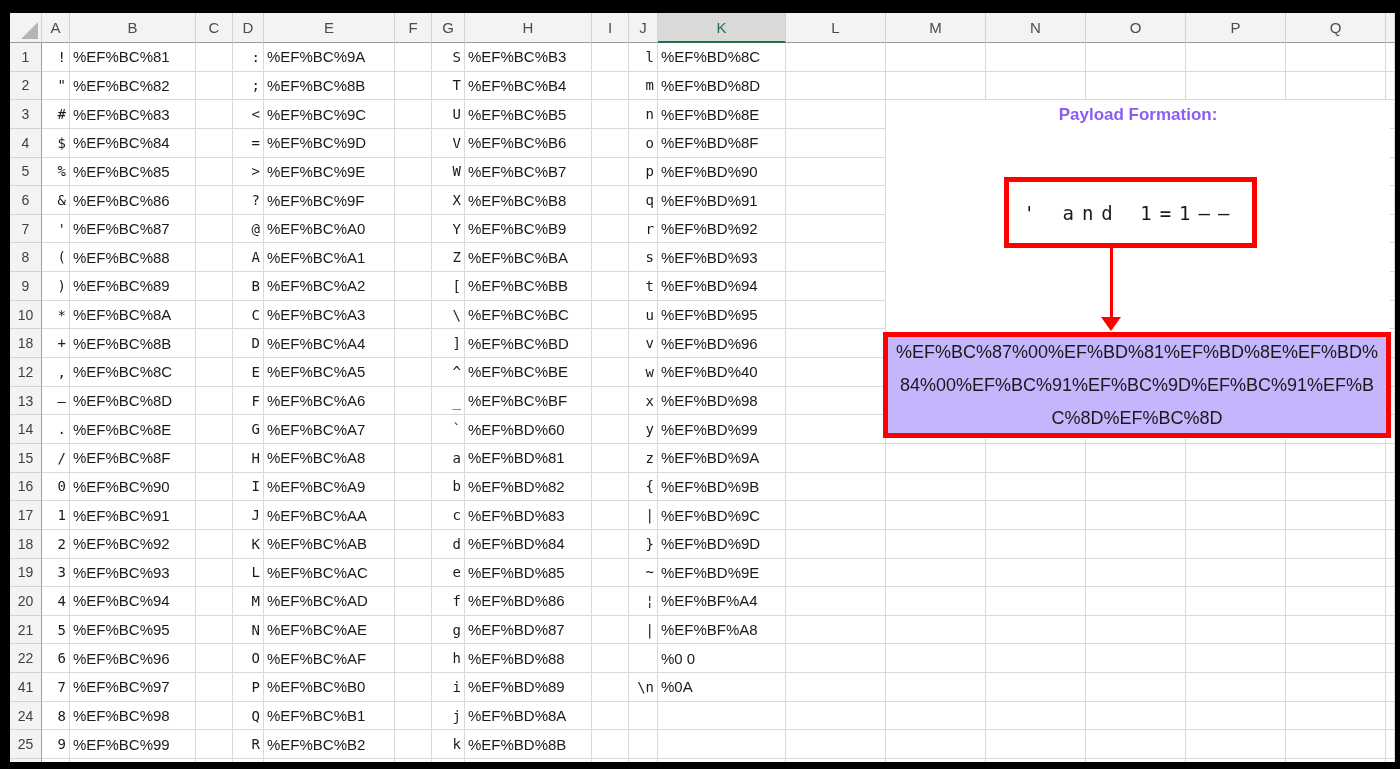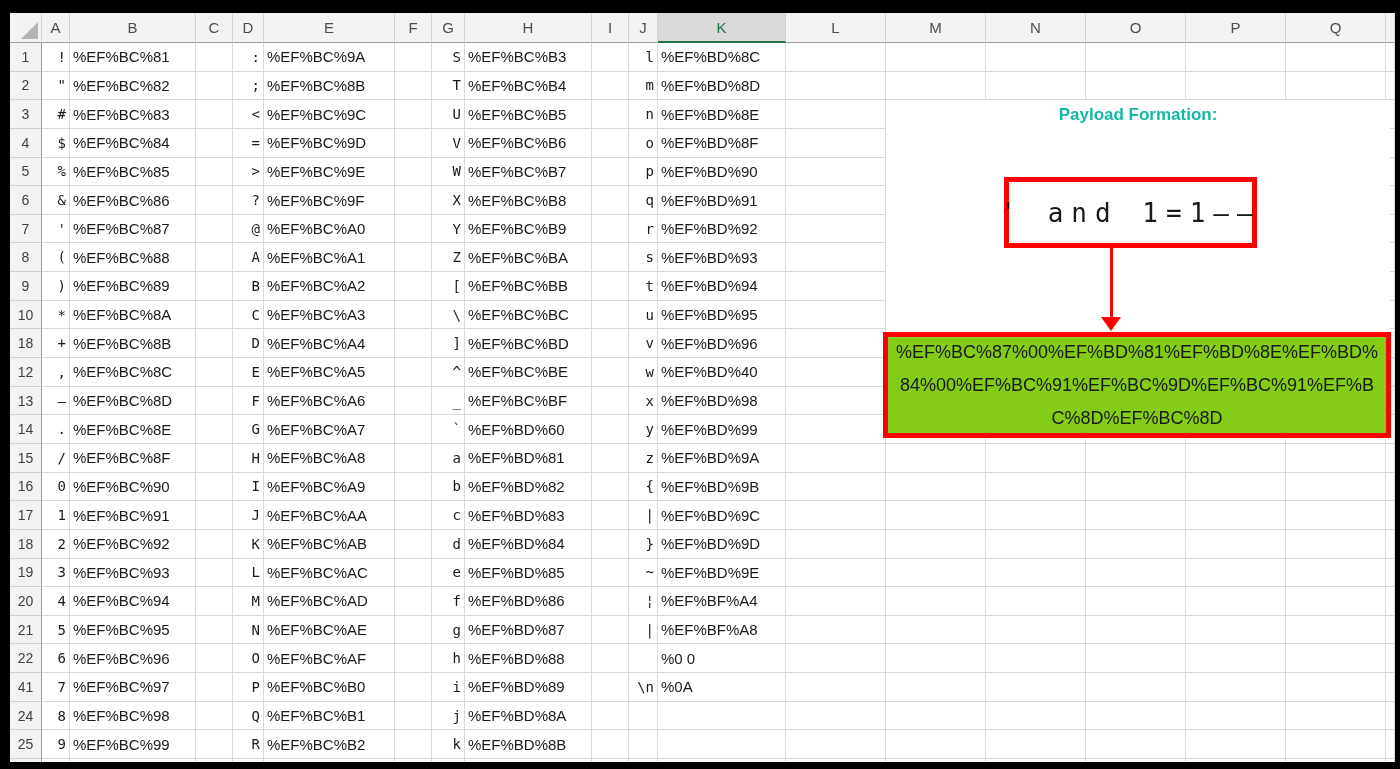--- a/index.html
+++ b/index.html
@@ -73,51 +73,51 @@
     font-size:15px;
   }
   
   .panel{
     position:absolute;left:886px;top:100px;width:504px;height:339px;
     background:#fff;
   }
   .pf-title{
     position:absolute;left:886px;top:102px;width:504px;height:26px;
     text-align:center;
-    font-weight:bold;font-size:17px;color:#14b8a6;
+    font-weight:bold;font-size:17px;color:#8b5cf6;
     line-height:26px;
   }
   .box1{
     position:absolute;left:1004px;top:177px;width:253px;height:71px;
     border:5px solid #FF0000;
     background:#fff;
     box-sizing:border-box;
     display:flex;align-items:center;justify-content:center;
   }
   .box1 span{
     font-family:"DejaVu Sans Mono", monospace;
-    font-size:26px;color:#1a1a1a;
+    font-size:19px;color:#1a1a1a;
     letter-spacing:8px;
     white-space:nowrap;
   }
   .arrow-line{
     position:absolute;left:1110px;top:248px;width:3px;height:72px;
     background:#FF0000;
   }
   .arrow-head{
     position:absolute;left:1101px;top:317px;
     width:0;height:0;
     border-left:10px solid transparent;
     border-right:10px solid transparent;
     border-top:14px solid #FF0000;
   }
   .box2{
     position:absolute;left:883px;top:332px;width:508px;height:106px;
     border:5px solid #FF0000;
-    background:#84cc16;
+    background:#c4b5fd;
     box-sizing:border-box;
     display:flex;align-items:center;justify-content:center;
   }
   .box2 span{
     display:block;
     width:492px;
     font-size:18px;color:#1a1a1a;
     line-height:33px;
     text-align:center;
     word-break:break-all;

